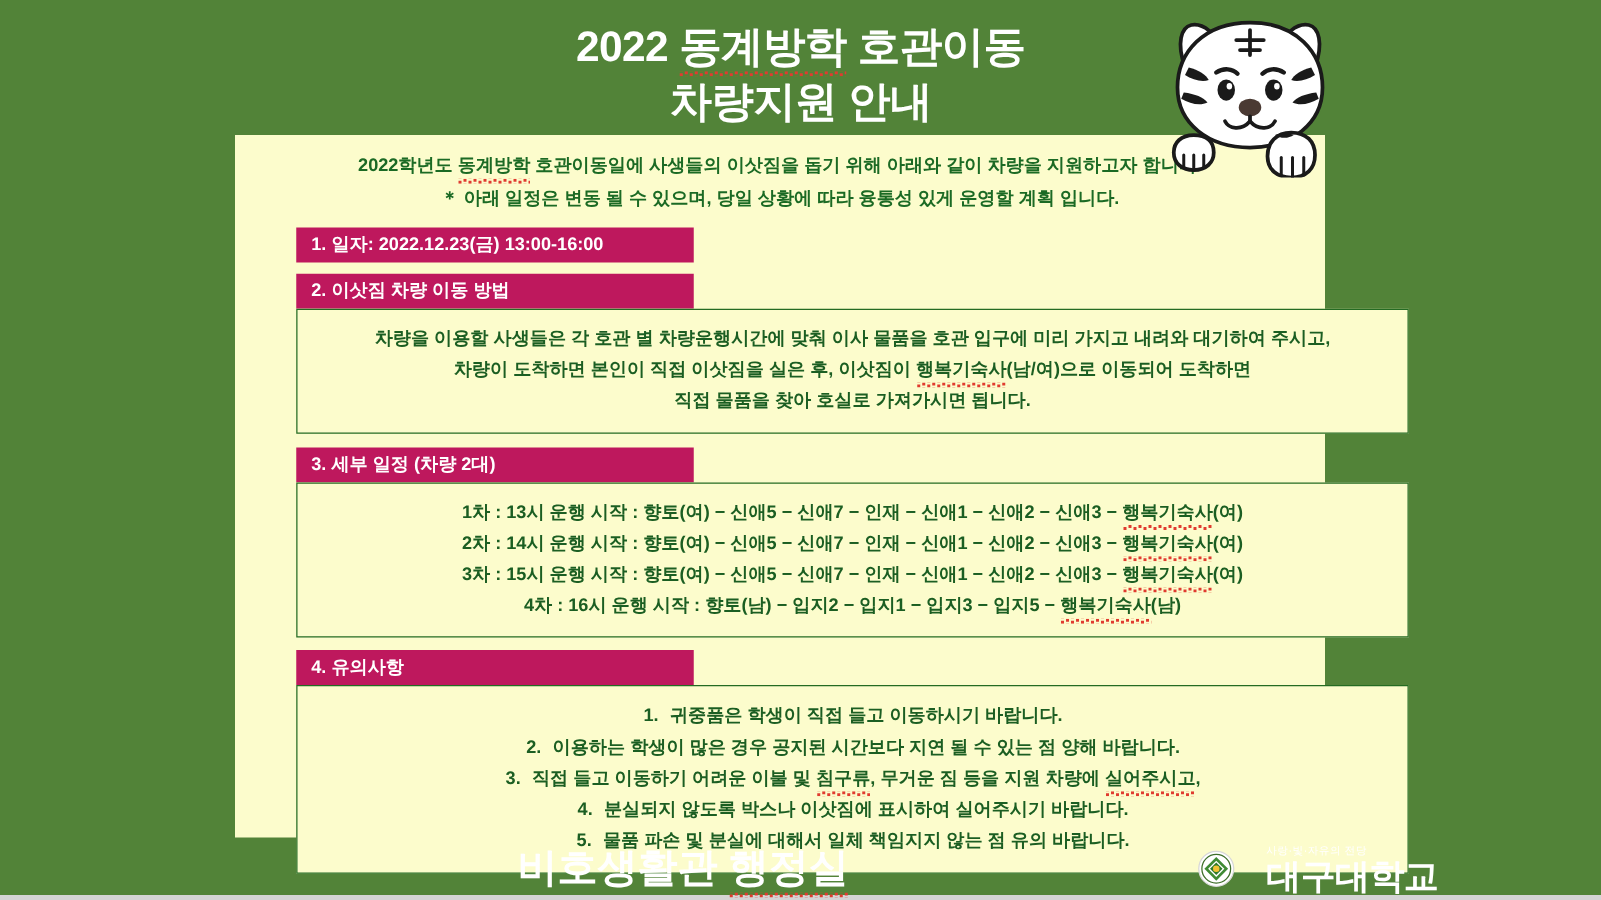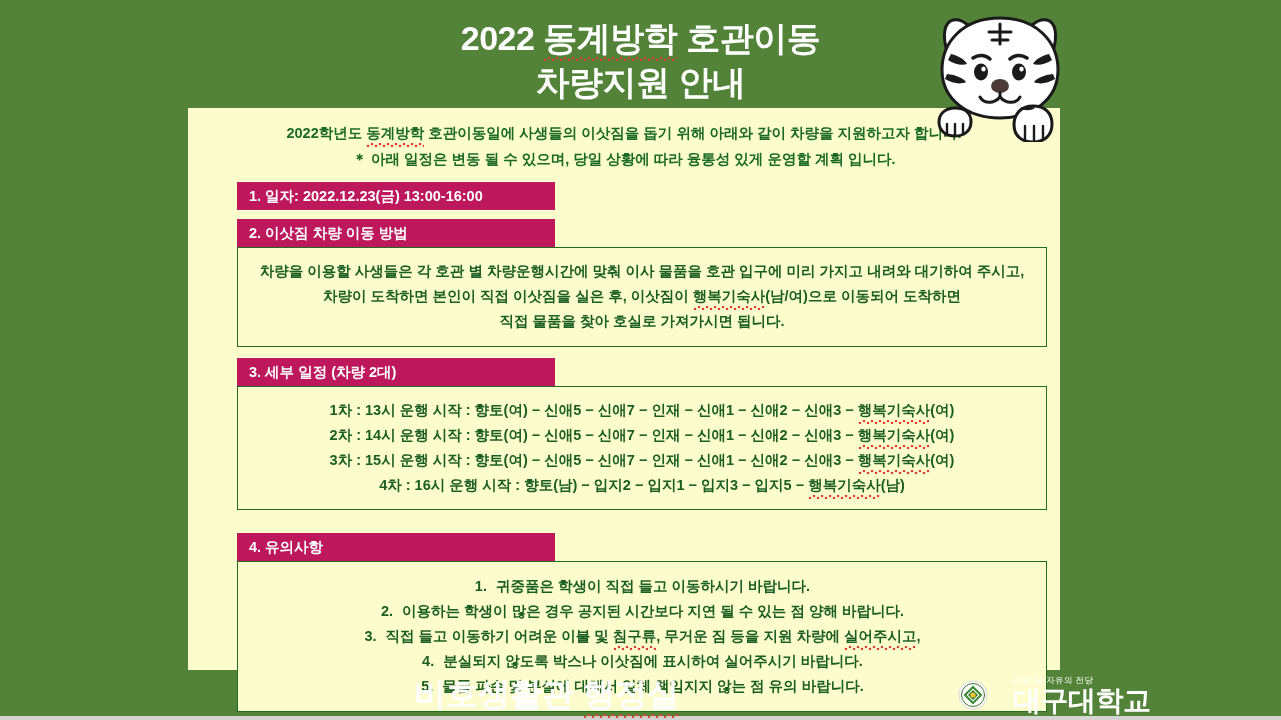--- a/index.html
+++ b/index.html
@@ -102,26 +102,26 @@
     font-weight: bold;
     line-height: 28px;
     padding-left: 12px;
     box-sizing: border-box;
     white-space: nowrap;
     overflow: visible;
   }
   .sec-head.h1 { margin-top: 10px; }
   .sec-head.h2 { margin-top: 9px; }
   .sec-head.h3 { margin-top: 11px; }
-  .sec-head.h4 { margin-top: 23px; padding-left: 12px; }
+  .sec-head.h4 { margin-top: 10px; padding-left: 12px; }
 
   
   .sec-box {
     margin: 0 0 0 49px;
-    width: 810px;
+    width: 890px;
     border: 1px solid #246b22;
     background: #fcfccc;
     box-sizing: border-box;
     color: #1b5e22;
     font-size: 14.5px;
     font-weight: bold;
     text-align: center;
   }
   .box-move  { padding: 11px 8px 12px; line-height: 25px; }
   .box-sched { padding: 11px 8px 11px; line-height: 25px; }

